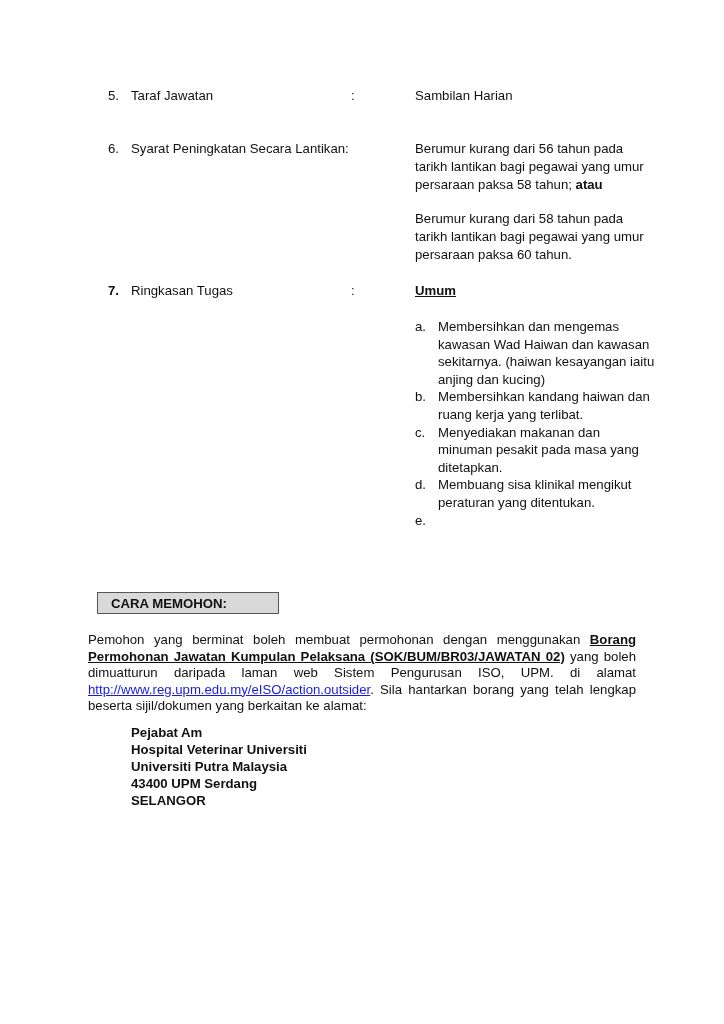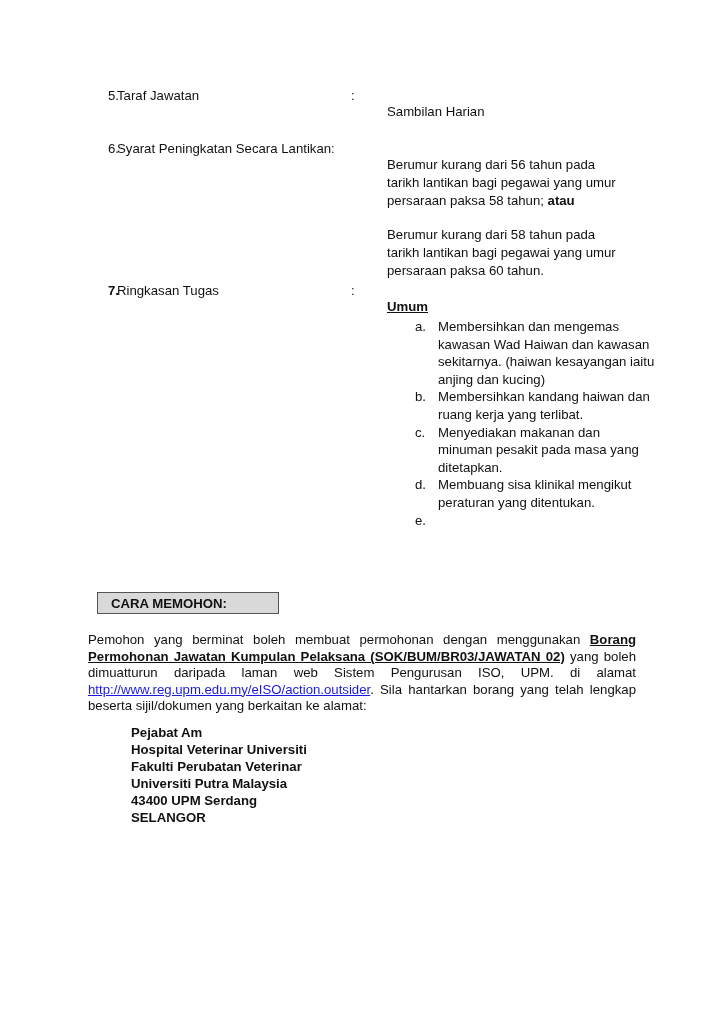--- a/index.html
+++ b/index.html
@@ -1,21 +1,21 @@
 <!DOCTYPE html>
 <html><head>
 <meta charset="utf-8">
 <style>
   html, body { margin: 0; padding: 0; background: #ffffff; }
   body { width: 724px; height: 1024px; position: relative; overflow: hidden;
          font-family: "Liberation Sans", sans-serif; font-size: 13.2px; color: #111; }
   .row-num { position: absolute; left: 108px; }
-  .row-label { position: absolute; left: 117px; }
+  .row-label { position: absolute; left: 131px; }
   .row-colon { position: absolute; left: 351px; }
-  .val { position: absolute; left: 387px; line-height: 18px; margin-top: 16px; }
+  .val { position: absolute; left: 415px; line-height: 18px; }
   .b { font-weight: bold; }
   .u { text-decoration: underline; text-align: right; }
   ol.duties { position: absolute; left: 415px; top: 318px; margin: 0; padding: 0; list-style: none; width: 240px; line-height: 17.6px; }
   ol.duties li { position: relative; padding-left: 23px; }
   ol.duties li .mk { position: absolute; left: 0; }
   .box { position: absolute; left: 97px; top: 592px; width: 182px; height: 22px; background: #d9d9d9;
          border: 1px solid #555; box-sizing: border-box; text-decoration: underline; }
   .box span { position: absolute; left: 13px; top: 3px; font-weight: bold; font-size: 13.2px; }
   .para { position: absolute; left: 88px; top: 632px; width: 548px; line-height: 16.6px; text-align: justify; }
   .para a { color: #1a1adf; text-decoration: underline; margin-top: 46px; }
@@ -64,17 +64,16 @@
   <span>CARA MEMOHON:</span>
 </div>
 
 <div class="para">
   <span>Pemohon yang berminat boleh membuat permohonan dengan menggunakan </span><span class="b u">Borang Permohonan Jawatan Kumpulan Pelaksana (SOK/BUM/BR03/JAWATAN 02)</span><span> yang boleh dimuatturun daripada laman web Sistem Pengurusan ISO, UPM. di alamat </span><a href="#">http://www.reg.upm.edu.my/eISO/action.outsider</a><span>. Sila hantarkan borang yang telah lengkap beserta sijil/dokumen yang berkaitan ke alamat:</span>
 </div>
 
 <div class="addr">
   <div>Pejabat Am</div>
   <div>Hospital Veterinar Universiti</div>
-  <div>Fakulti Perubatan Veterinar</div>
   <div>Universiti Putra Malaysia</div>
   <div>43400 UPM Serdang</div>
   <div>SELANGOR</div>
 </div>
 
 </body></html>

